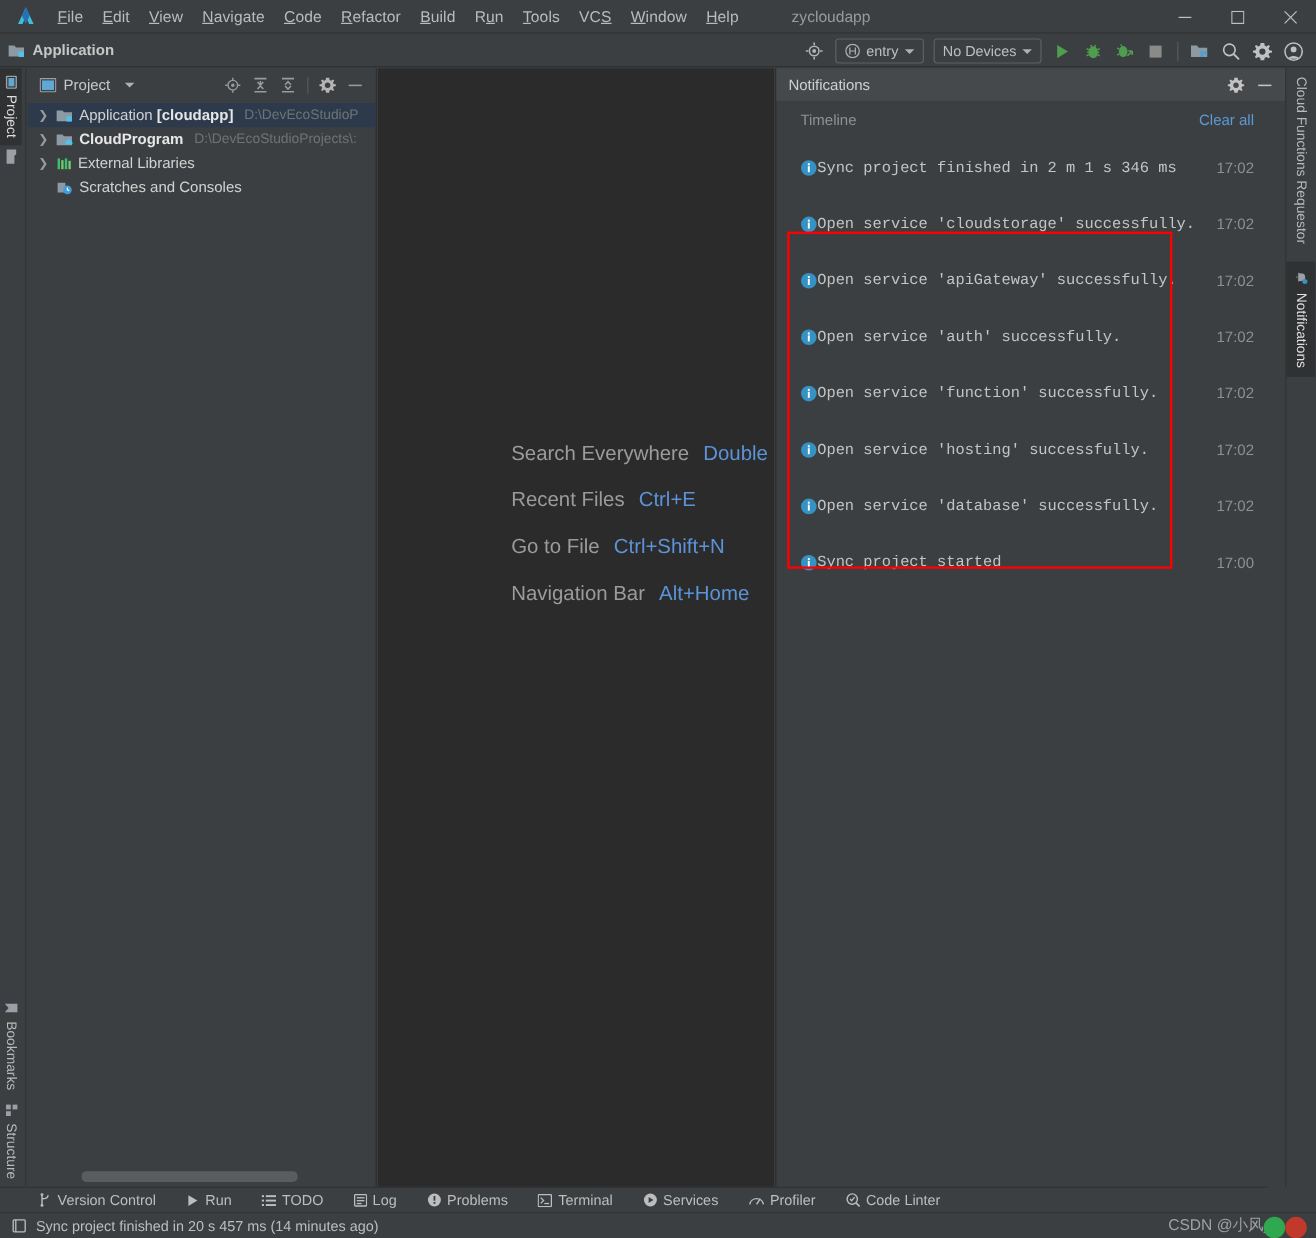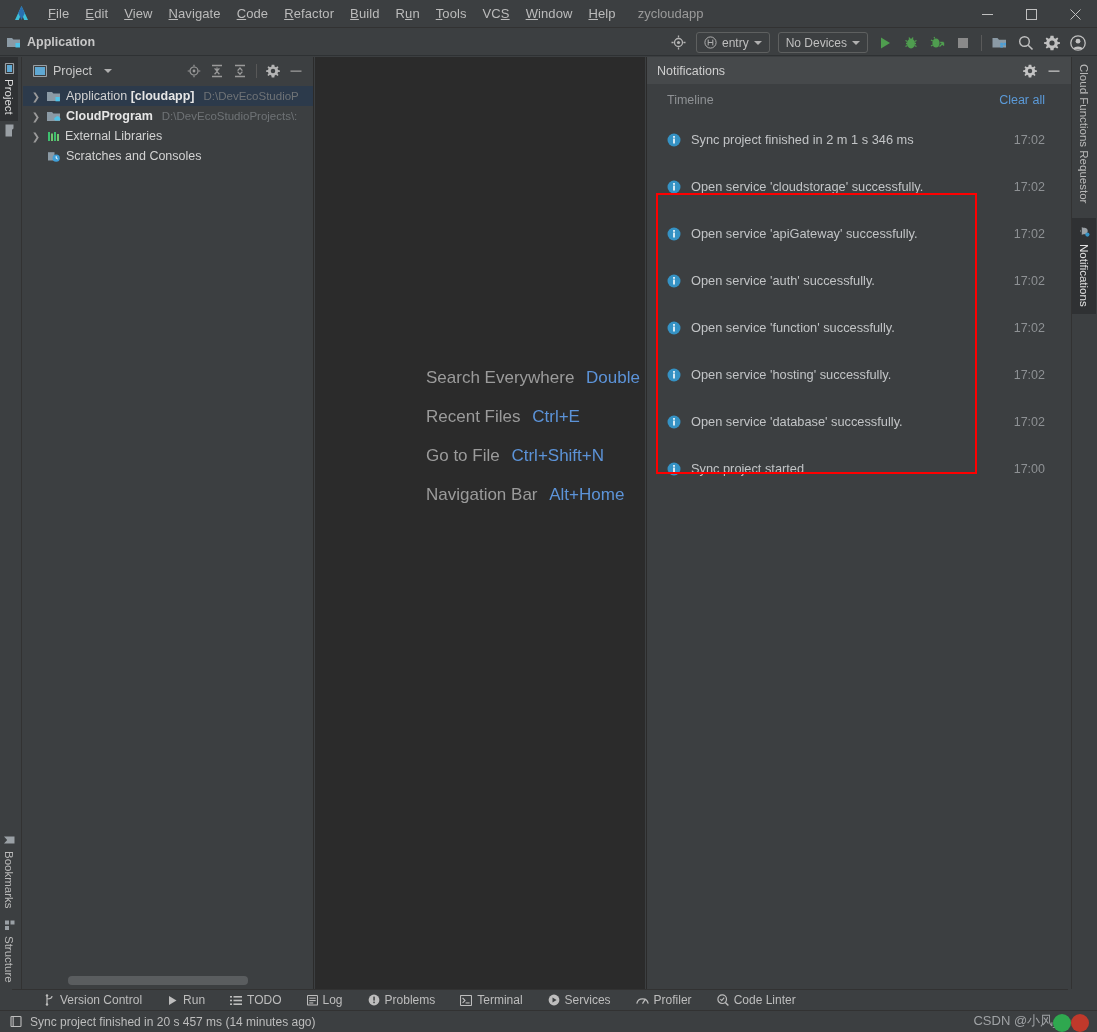--- a/index.html
+++ b/index.html
@@ -29,21 +29,21 @@
     display: flex; align-items: center; justify-content: center;
     margin-left: 8px;
   }
   .menu-items { display: flex; align-items: center; margin-left: 6px; }
   .menu-item {
     color: #bbbbbb; font-size: 13px; padding: 3px 8px; cursor: default;
     white-space: nowrap; letter-spacing: 0.1px;
   }
   .menu-item .mn { text-decoration: underline; }
   .win-title {
-    color: #9a9a9a; font-size: 13px; margin-left: 14px; white-space: nowrap;
+    color: #9a9a9a; font-size: 13px; margin-left: 36px; white-space: nowrap;
   }
   .win-ctrl {
     position: absolute; top: 0; height: 28px;
     display: flex; align-items: center;
   }
   .wc-btn {
     width: 44px; height: 28px; display: flex; align-items: center; justify-content: center;
     color: #c0c0c0;
   }
 
@@ -156,21 +156,21 @@
   .np-body { position: relative; height: 905px; text-align: center; }
   .np-timeline-row {
     display: flex; align-items: center; height: 32px; padding: 0 26px 0 20px;
   }
   .np-timeline-label { color: #8e9194; font-size: 12.5px; }
   .np-clear { margin-left: auto; color: #5b9ad8; font-size: 12.5px; cursor: pointer; }
 
   .notif-item {
     display: flex; align-items: center; height: 47px; padding: 0 26px 0 20px;
   }
-  .ni-text { color: #c2c4c6; font-size: 12.8px; margin-left: 10px; white-space: nowrap; }
+  .ni-text { color: #c2c4c6; font-size: 12.8px; white-space: nowrap; font-family: Liberation Mono, monospace; }
   .ni-time { margin-left: auto; color: #8e9194; font-size: 12.5px; }
 
   .redbox {
     position: absolute; left: 9px; top: 109px; width: 321px; height: 281px;
     border: 2px solid #fe0000; pointer-events: none;
   }
 
   
   .right-stripe {
     position: absolute; right: 0; top: 57px; width: 26px; height: 932px;
@@ -178,21 +178,21 @@
   }
   .rs-btn {
     writing-mode: vertical-rl; font-size: 11.5px; color: #b9b9b9;
     padding: 7px 6px; display: flex; align-items: center; gap: 5px;
     white-space: nowrap;
   }
   .rs-btn.active { background: #2f3133; color: #e0e0e0; }
 
   
   .tool-bottom {
-    position: absolute; left: 12px; bottom: 22px; width: 1056px; height: 21px;
+    position: absolute; left: 0; bottom: 22px; width: 1056px; height: 21px;
     background: #3c3f41; display: flex; align-items: center;
     border-top: 1px solid #323232;
     padding-left: 28px; gap: 17px;
   }
   .tb-item {
     display: flex; align-items: center; gap: 5px;
     color: #bdbdbd; font-size: 12px; padding: 2px 4px; border-radius: 3px;
     white-space: nowrap;
   }
 

